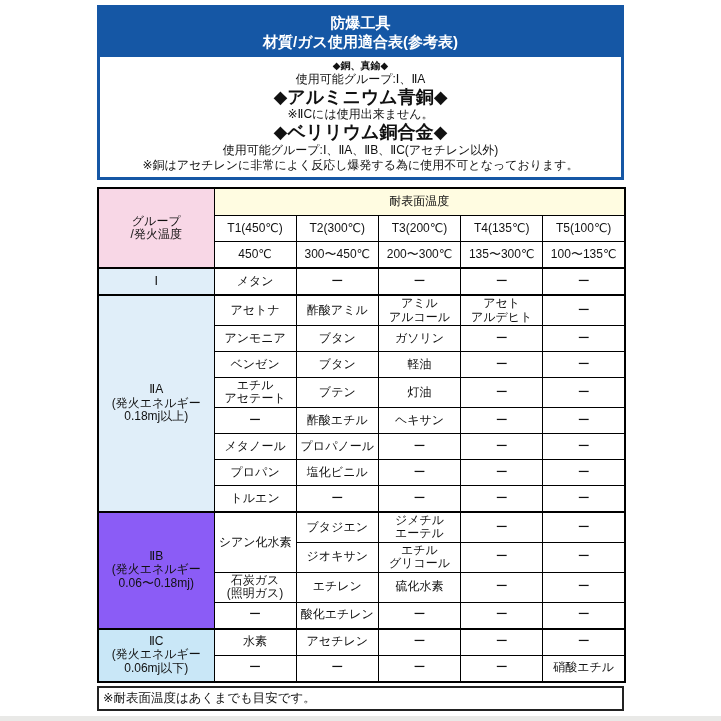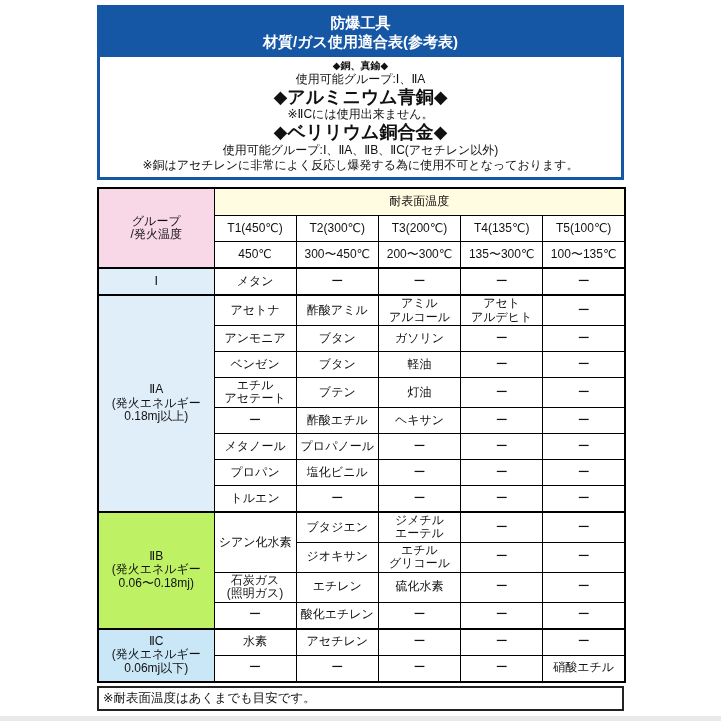--- a/index.html
+++ b/index.html
@@ -166,21 +166,21 @@
           <td>ー</td>
         </tr>
         <tr>
           <td>トルエン</td>
           <td>ー</td>
           <td>ー</td>
           <td>ー</td>
           <td>ー</td>
         </tr>
         <tr class="group-start">
-          <td class="group" rowspan="4" style="background: #bef264;">ⅡB
+          <td class="group" rowspan="4" style="background: #8b5cf6;">ⅡB
 (発火エネルギー
 0.06〜0.18mj)</td>
           <td rowspan="2">シアン化水素</td>
           <td>ブタジエン</td>
           <td>ジメチル
 エーテル</td>
           <td>ー</td>
           <td>ー</td>
         </tr>
         <tr>

